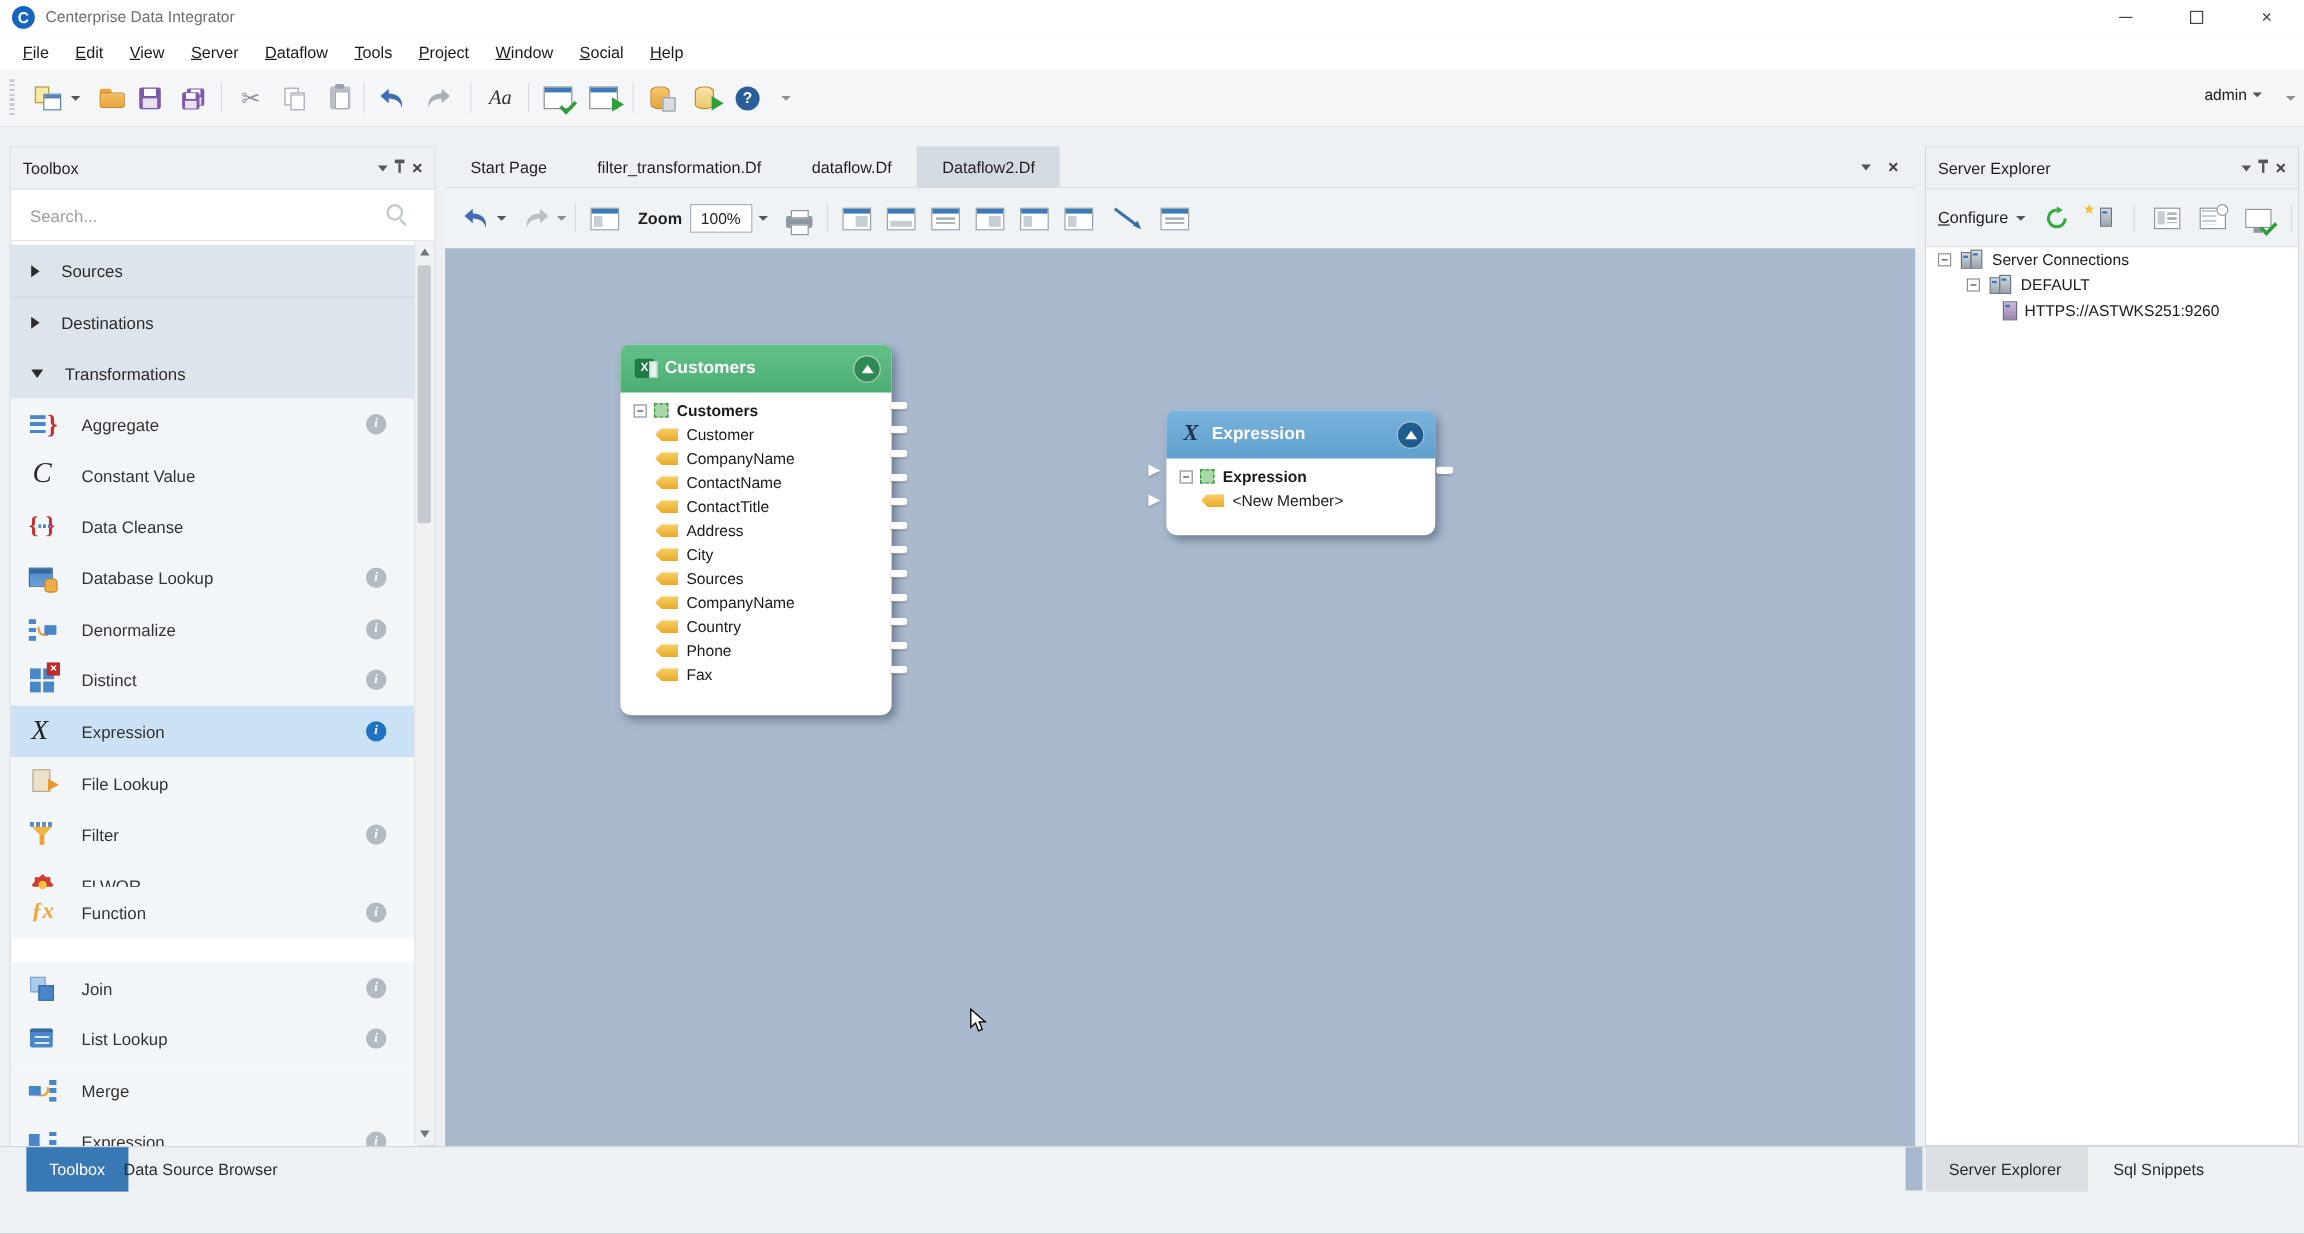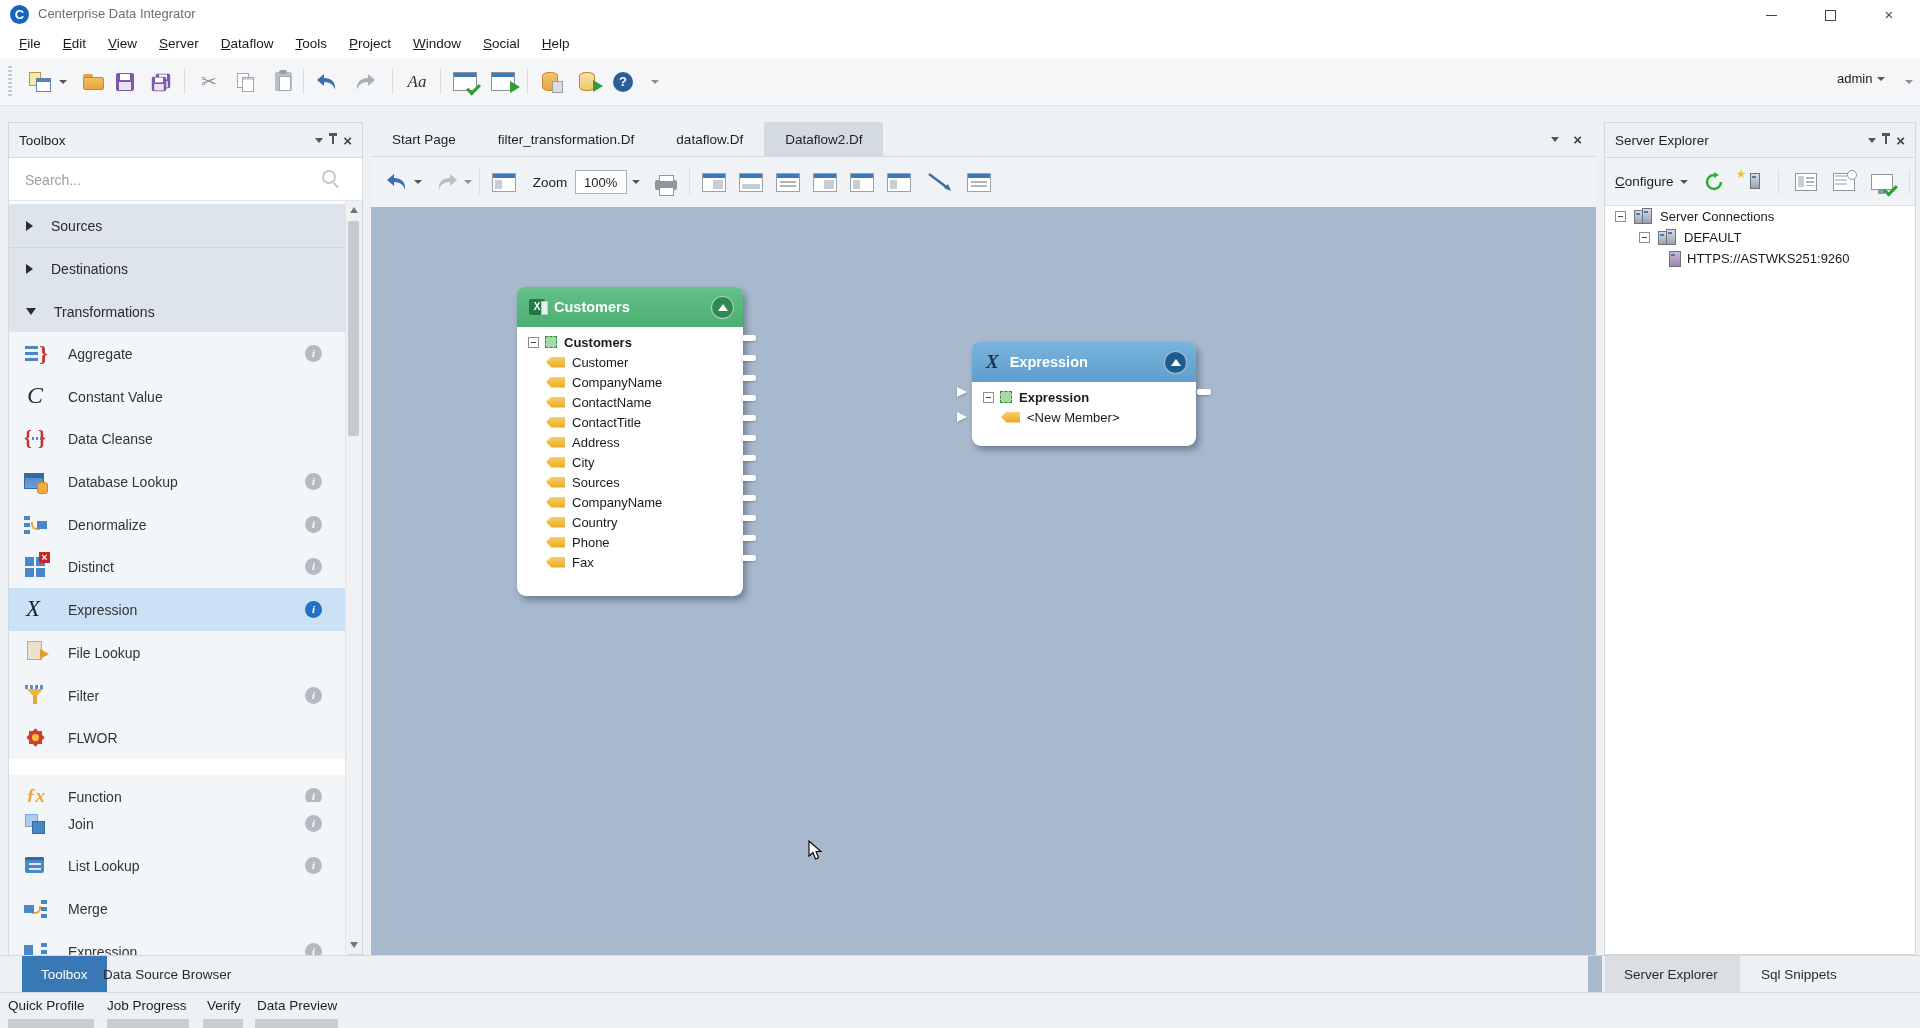--- a/index.html
+++ b/index.html
@@ -135,21 +135,21 @@
 
   
   #ctoolbar{left:371px;top:157px;width:1225px;height:50px;background:#f0f3f6;border-bottom:1px solid #d8dce0;}
   .cbtn{top:13px;height:24px;display:flex;align-items:center;justify-content:center;}
   .cico{width:24px;height:19px;background:#fff;border:1px solid #9aa2aa;position:relative;box-sizing:border-box;}
   .cico::before{content:"";position:absolute;left:0;top:0;right:0;height:4px;background:#3d7ab8;}
   .cico.v1::after{content:"";position:absolute;left:2px;top:6px;width:7px;height:9px;background:#c6cdd4;}
   .cico.v2::after{content:"";position:absolute;left:3px;top:7px;width:16px;height:7px;background:repeating-linear-gradient(#aeb6bd 0 2px,transparent 2px 4px);}
   .cico.v3::after{content:"";position:absolute;right:2px;top:6px;width:10px;height:9px;background:#c6cdd4;}
   .cico.v4::after{content:"";position:absolute;left:2px;bottom:2px;right:2px;height:5px;background:#c6cdd4;}
-  .zoomlbl{font-size:13.5px;color:#1f1f1f;}
+  .zoomlbl{font-size:13.5px;color:#1f1f1f;font-weight:bold;}
   .zoombox{width:52px;height:24px;background:#fff;border:1px solid #abb2b9;font-size:13px;color:#1f1f1f;display:flex;align-items:center;padding-left:8px;box-sizing:border-box;}
   .printer{width:22px;height:10px;background:#8f979e;border-radius:2px;position:relative;margin-top:6px;}
   .printer::before{content:"";position:absolute;left:4px;top:-5px;width:13px;height:5px;background:#fff;border:1px solid #8f979e;}
   .printer::after{content:"";position:absolute;left:4px;top:7px;width:13px;height:7px;background:#fff;border:1px solid #8f979e;}
 
   
   #canvas{left:371px;top:207px;width:1225px;height:748px;background:#a9b9cd;overflow:hidden;}
   .node{position:absolute;border-radius:9px;box-shadow:3px 4px 7px rgba(40,55,75,.45);background:#fff;}
   .nhead{height:40px;border-radius:8px 8px 0 0;display:flex;align-items:center;color:#fff;font-weight:bold;font-size:14.5px;}
   .nhead.green{background:linear-gradient(#63c188,#4cae72);}
@@ -384,21 +384,21 @@
         <span class="lbl">Filter</span>
         <span class="info">i</span>
       </div>
     <div class="tbx-item" style="top:593px">
         <span class="ti ti-flwor">
           <span class="core"></span>
         </span>
         <span class="lbl">FLWOR</span>
         <span class="info hid">i</span>
       </div>
-    <div class="tbx-item" style="top:652px">
+    <div class="tbx-item" style="top:616px">
         <span class="ti ti-func"></span>
         <span class="lbl">Function</span>
         <span class="info">i</span>
       </div>
     <div class="tbx-item" style="top:679px">
         <span class="ti ti-join"></span>
         <span class="lbl">Join</span>
         <span class="info">i</span>
       </div>
     <div class="tbx-item" style="top:721px">
@@ -676,24 +676,14 @@
       </div>
     <div class="abs" style="left:1588px;top:0;width:14px;height:36px;background:#a9b9cd"></div>
     <div class="abs docktab gray" style="left:1605px;width:97px">
         <span>Server Explorer</span>
       </div>
     <div class="abs docktab" style="left:1742px">
         <span>Sql Snippets</span>
       </div>
   </div>
 
-  <div class="abs" id="statusbar">
-    <span class="abs stitem" style="left:8px">Quick Profile</span>
-    <span class="abs stitem" style="left:107px">Job Progress</span>
-    <span class="abs stitem" style="left:207px">Verify</span>
-    <span class="abs stitem" style="left:257px">Data Preview</span>
-    <span class="abs stbar" style="left:8px;width:86px"></span>
-    <span class="abs stbar" style="left:107px;width:82px"></span>
-    <span class="abs stbar" style="left:203px;width:40px"></span>
-    <span class="abs stbar" style="left:255px;width:83px"></span>
-  </div>
 
 </div>
 
 </body></html>

